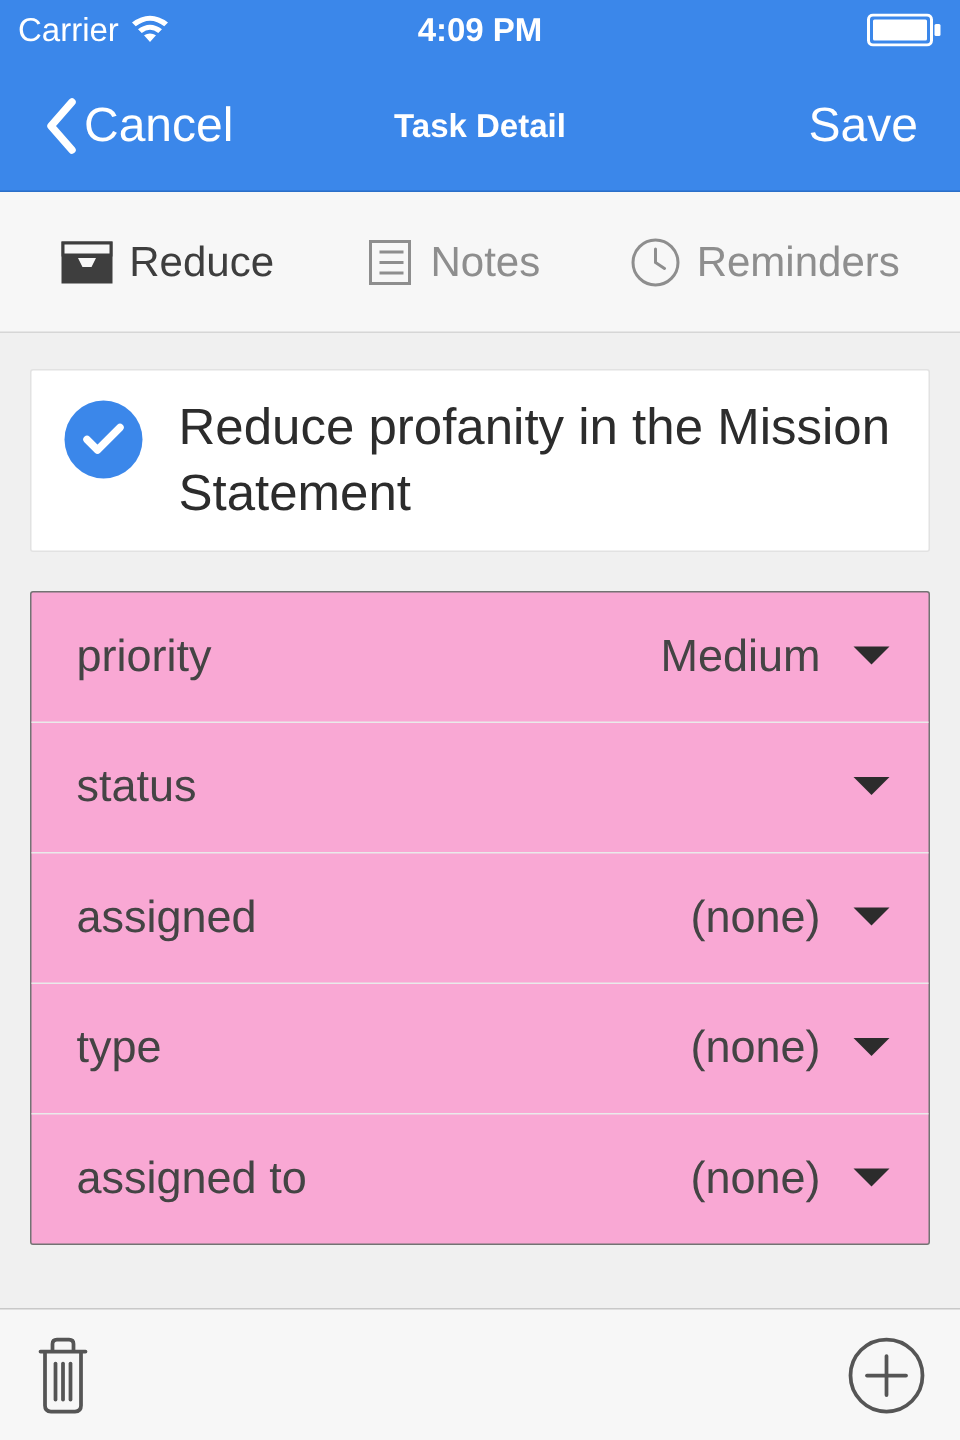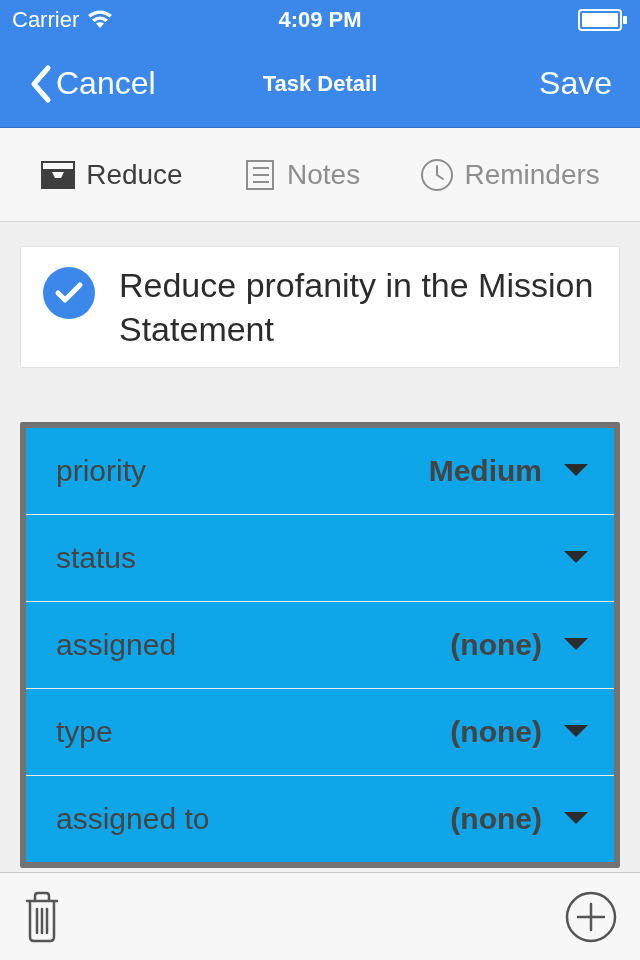--- a/index.html
+++ b/index.html
@@ -91,42 +91,42 @@
     }
     .task-title {
       font-size: 34px;
       color: #2c2c2c;
       line-height: 1.3;
       font-weight: 400;
     }
 
     
     .fields-list {
-      margin-top: 54px;
-      background: #0ea5e9;
-      border: 6px solid #737373;
+      margin-top: 26px;
+      background: #f9a8d4;
+      border: 1px solid #737373;
       border-radius: 2px;
     }
     .field-row {
       display: flex;
       align-items: center;
       padding: 26px 24px 26px 30px;
       border-bottom: 1px solid #eaeaea;
     }
     .field-row:last-child { border-bottom: none; }
     .field-label {
       font-size: 30px;
       color: #444444;
       font-weight: 300;
       flex: 1;
     }
     .field-value {
       font-size: 30px;
       color: #444444;
-      font-weight: 700;
+      font-weight: 400;
       margin-right: 20px;
     }
     .dropdown-caret { display: inline-flex; }
 
     
     .bottom-toolbar {
       position: absolute;
       bottom: 0;
       left: 0;
       right: 0;

